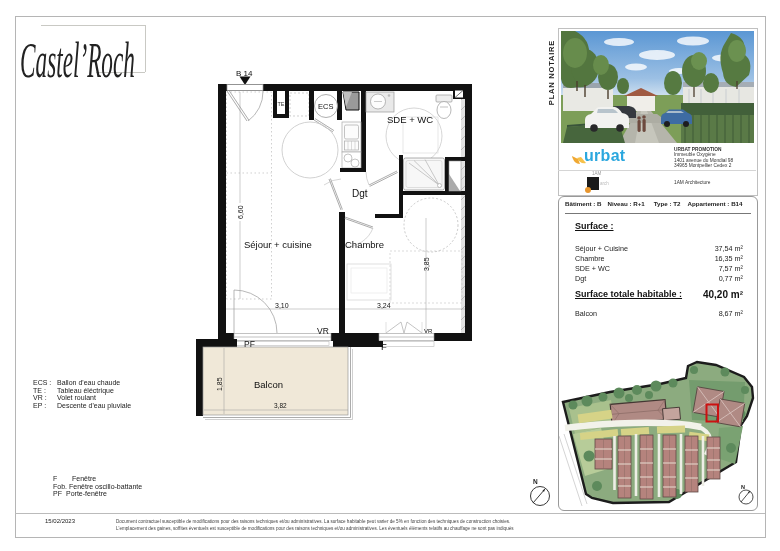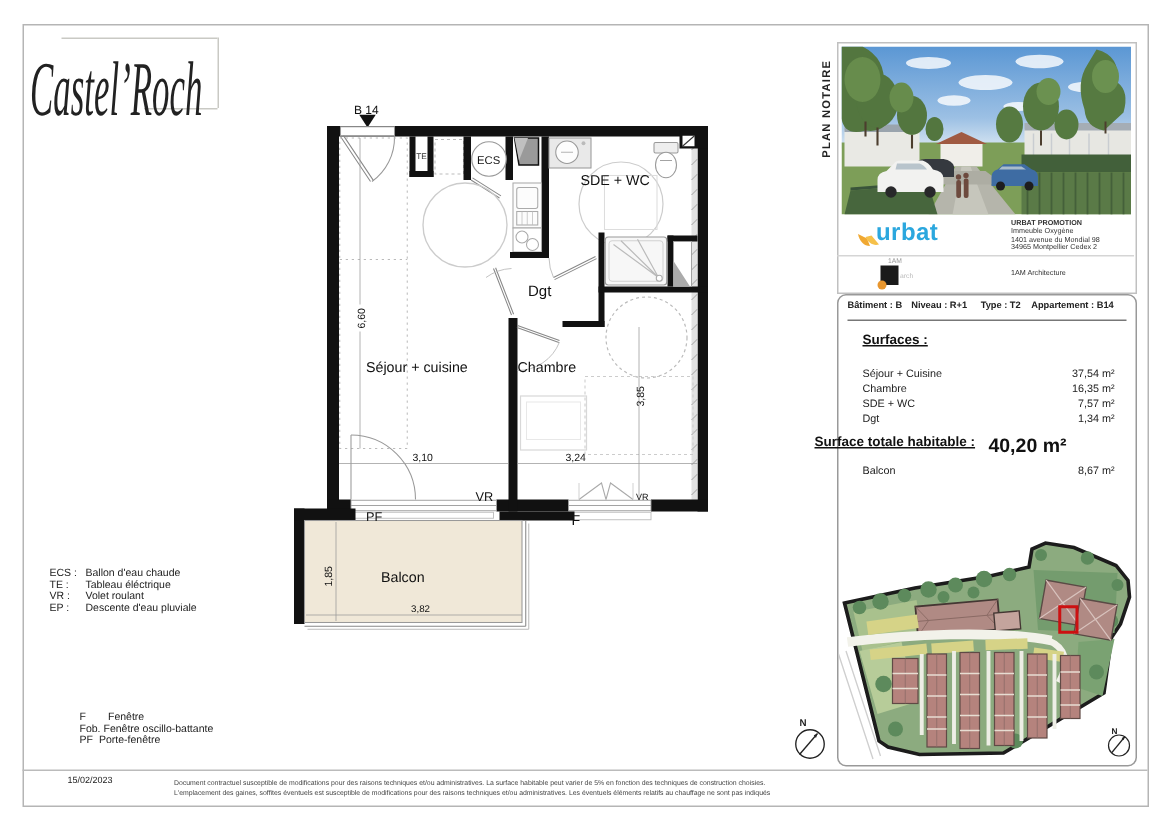--- a/index.html
+++ b/index.html
@@ -334,44 +334,44 @@
 <div class="abs" style="left:600px;top:181px;font-size:4.5px;color:#bbb;">arch</div>
 
 <div class="abs" style="left:674px;top:180px;font-size:4.8px;color:#333;">1AM Architecture</div>
 
 <div class="abs" style="left:558px;top:196px;width:198px;height:313px;border:1px solid #999;border-radius:6px;background:#fff;"></div>
 
 <div class="abs" style="left:565px;top:200px;width:190px;font-size:6.2px;font-weight:bold;color:#222;white-space:nowrap;">Bâtiment :&nbsp;B<span style="margin-left:6px;">Niveau : R+1</span><span style="margin-left:9px;">Type : T2</span><span style="margin-left:7px;">Appartement : B14</span></div>
 
 <div class="abs" style="left:565px;top:213px;width:186px;height:1px;background:#777;"></div>
 
-<div class="abs" style="left:575px;top:221px;font-size:9px;font-weight:bold;color:#111;text-decoration:underline;">Surfaces :</div>
+<div class="abs" style="left:575px;top:221px;font-size:9px;font-weight:bold;color:#111;text-decoration:underline;">Surface :</div>
 
 <div class="abs" style="left:575px;top:243.5px;width:168px;font-size:7.2px;color:#222;">
   <div style="display:flex;justify-content:space-between;margin-bottom:1.2px;">
       <span>Séjour + Cuisine</span>
       <span>37,54 m²</span>
     </div>
   <div style="display:flex;justify-content:space-between;margin-bottom:1.2px;">
       <span>Chambre</span>
       <span>16,35 m²</span>
     </div>
   <div style="display:flex;justify-content:space-between;margin-bottom:1.2px;">
       <span>SDE + WC</span>
       <span>7,57 m²</span>
     </div>
   <div style="display:flex;justify-content:space-between;">
       <span>Dgt</span>
-      <span>1,34 m²</span>
+      <span>0,77 m²</span>
     </div>
 </div>
 
-<div class="abs" style="left:543px;top:289px;width:168px;display:flex;justify-content:space-between;font-size:9px;font-weight:bold;color:#111;">
+<div class="abs" style="left:575px;top:289px;width:168px;display:flex;justify-content:space-between;font-size:9px;font-weight:bold;color:#111;">
   <span style="text-decoration:underline;">Surface totale habitable :</span>
-    <span style="font-size:13px;">40,20 m²</span>
+    <span style="font-size:10px;">40,20 m²</span>
 </div>
 
 <div class="abs" style="left:575px;top:309px;width:168px;display:flex;justify-content:space-between;font-size:7.2px;color:#222;">
   <span>Balcon</span>
     <span>8,67 m²</span>
 </div>
 
 <svg class="abs" style="left:559px;top:338px;" width="198" height="170" viewBox="0 0 198 170">
 
   <path d="M0,98 L23,168 M5,96 L28,166" stroke="#cfcfcf" stroke-width="0.9" fill="none"></path>

